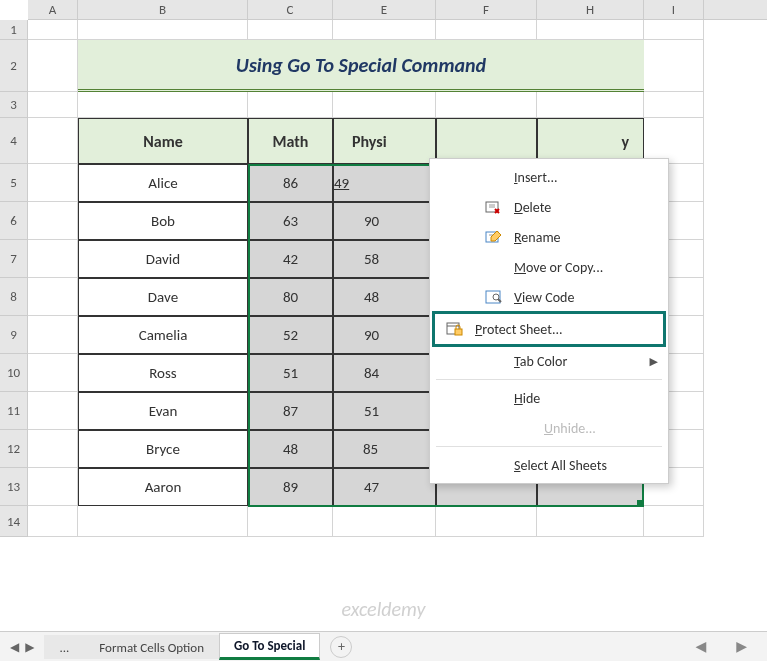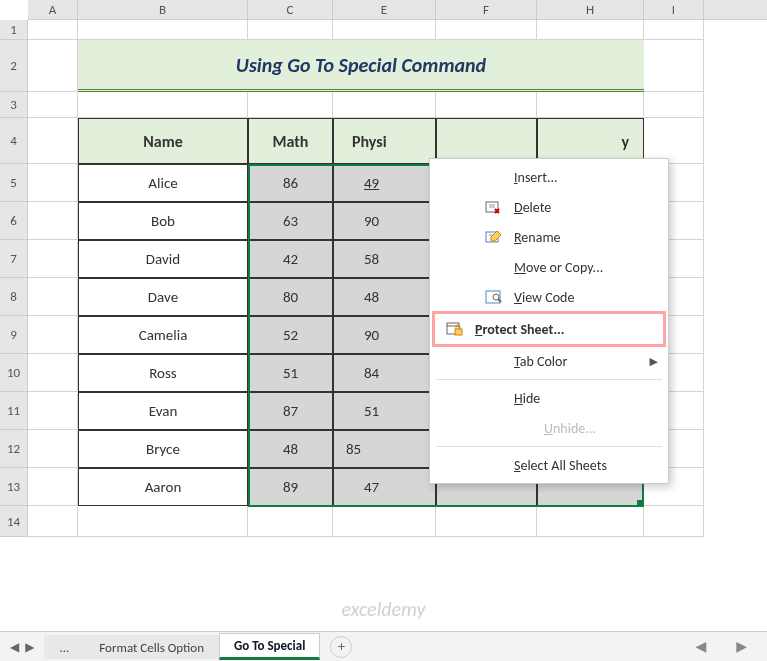--- a/index.html
+++ b/index.html
@@ -38,21 +38,21 @@
 .tab.active { background: #fff; border-color: #ccc; border-bottom: 3px solid #107c41; font-weight: bold; color: #0f172a; }
 .new-tab { width: 22px; height: 22px; border: 1px solid #ccc; border-radius: 50%; display: flex; align-items: center; justify-content: center; margin-left: 10px; font-size: 14px; color: #666; cursor: pointer; }
 .hscroll { flex: 1; display: flex; justify-content: flex-end; align-items: center; gap: 30px; color: #888; padding-right: 10px; }
 
 .context-menu { position: absolute; top: 158px; left: 429px; width: 240px; background: #fff; border: 1px solid #ccc; box-shadow: 3px 3px 8px rgba(0,0,0,0.2); padding: 3px 0; font-size: 14px; z-index: 100; }
 .menu-item { display: flex; align-items: center; padding: 6px 10px 6px 8px; cursor: default; position: relative; margin-left: 44px; }
 .menu-icon { width: 24px; height: 18px; display: flex; align-items: center; justify-content: center; margin-right: 8px; }
 .menu-sep { height: 1px; background: #e0e0e0; margin: 3px 6px; }
 .menu-arrow { position: absolute; right: 10px; font-size: 11px; color: #555; }
 .menu-disabled { color: #bbb; gap: 30px; }
-.menu-highlight { border: 3px solid #fca5a5; margin: -1px 2px; font-weight: bold; }
+.menu-highlight { border: 3px solid #0f766e; margin: -1px 2px; }
 .underline-char { text-decoration: underline; }
 
 .watermark { position: absolute; bottom: 40px; left: 50%; transform: translateX(-50%); color: #d0d0d0; font-size: 20px; font-style: italic; z-index: 1; }
 
 svg { width: 18px; height: 16px; }
 </style>
 </head>
 <body>
 
 <div class="grid-container">
@@ -105,21 +105,21 @@
     <div class="cell th-cell col-H" style="justify-content:flex-end;padding-right:14px;">y</div>
     <div class="cell col-I"></div>
   </div>
 
   <div id="data-rows">
       <div class="row r-data">
     <div class="row-header">5</div>
     <div class="cell col-A"></div>
     <div class="cell data-cell col-B">Alice</div>
     <div class="cell sel-cell col-C">86</div>
-    <div class="cell sel-cell col-E" style="justify-content:flex-start;padding-left:30px;text-decoration:underline;">49</div>
+    <div class="cell sel-cell col-E" style="justify-content:flex-start;text-decoration:underline;">49</div>
     <div class="cell sel-cell col-F"></div>
     <div class="cell sel-cell col-H"></div>
     <div class="cell col-I"></div>
       </div>
       <div class="row r-data">
     <div class="row-header">6</div>
     <div class="cell col-A"></div>
     <div class="cell data-cell col-B">Bob</div>
     <div class="cell sel-cell col-C">63</div>
     <div class="cell sel-cell col-E" style="justify-content:flex-start;padding-left:30px;">90</div>
@@ -175,21 +175,21 @@
     <div class="cell sel-cell col-E" style="justify-content:flex-start;padding-left:30px;">51</div>
     <div class="cell sel-cell col-F"></div>
     <div class="cell sel-cell col-H"></div>
     <div class="cell col-I"></div>
       </div>
       <div class="row r-data">
     <div class="row-header">12</div>
     <div class="cell col-A"></div>
     <div class="cell data-cell col-B">Bryce</div>
     <div class="cell sel-cell col-C">48</div>
-    <div class="cell sel-cell col-E" style="justify-content:flex-start;padding-left:12px;">85</div>
+    <div class="cell sel-cell col-E" style="justify-content:flex-start;padding-left:29px;">85</div>
     <div class="cell sel-cell col-F"></div>
     <div class="cell sel-cell col-H"></div>
     <div class="cell col-I"></div>
       </div>
       <div class="row r-data">
     <div class="row-header">13</div>
     <div class="cell col-A"></div>
     <div class="cell data-cell col-B">Aaron</div>
     <div class="cell sel-cell col-C">89</div>
     <div class="cell sel-cell col-E" style="justify-content:flex-start;padding-left:30px;">47</div>

